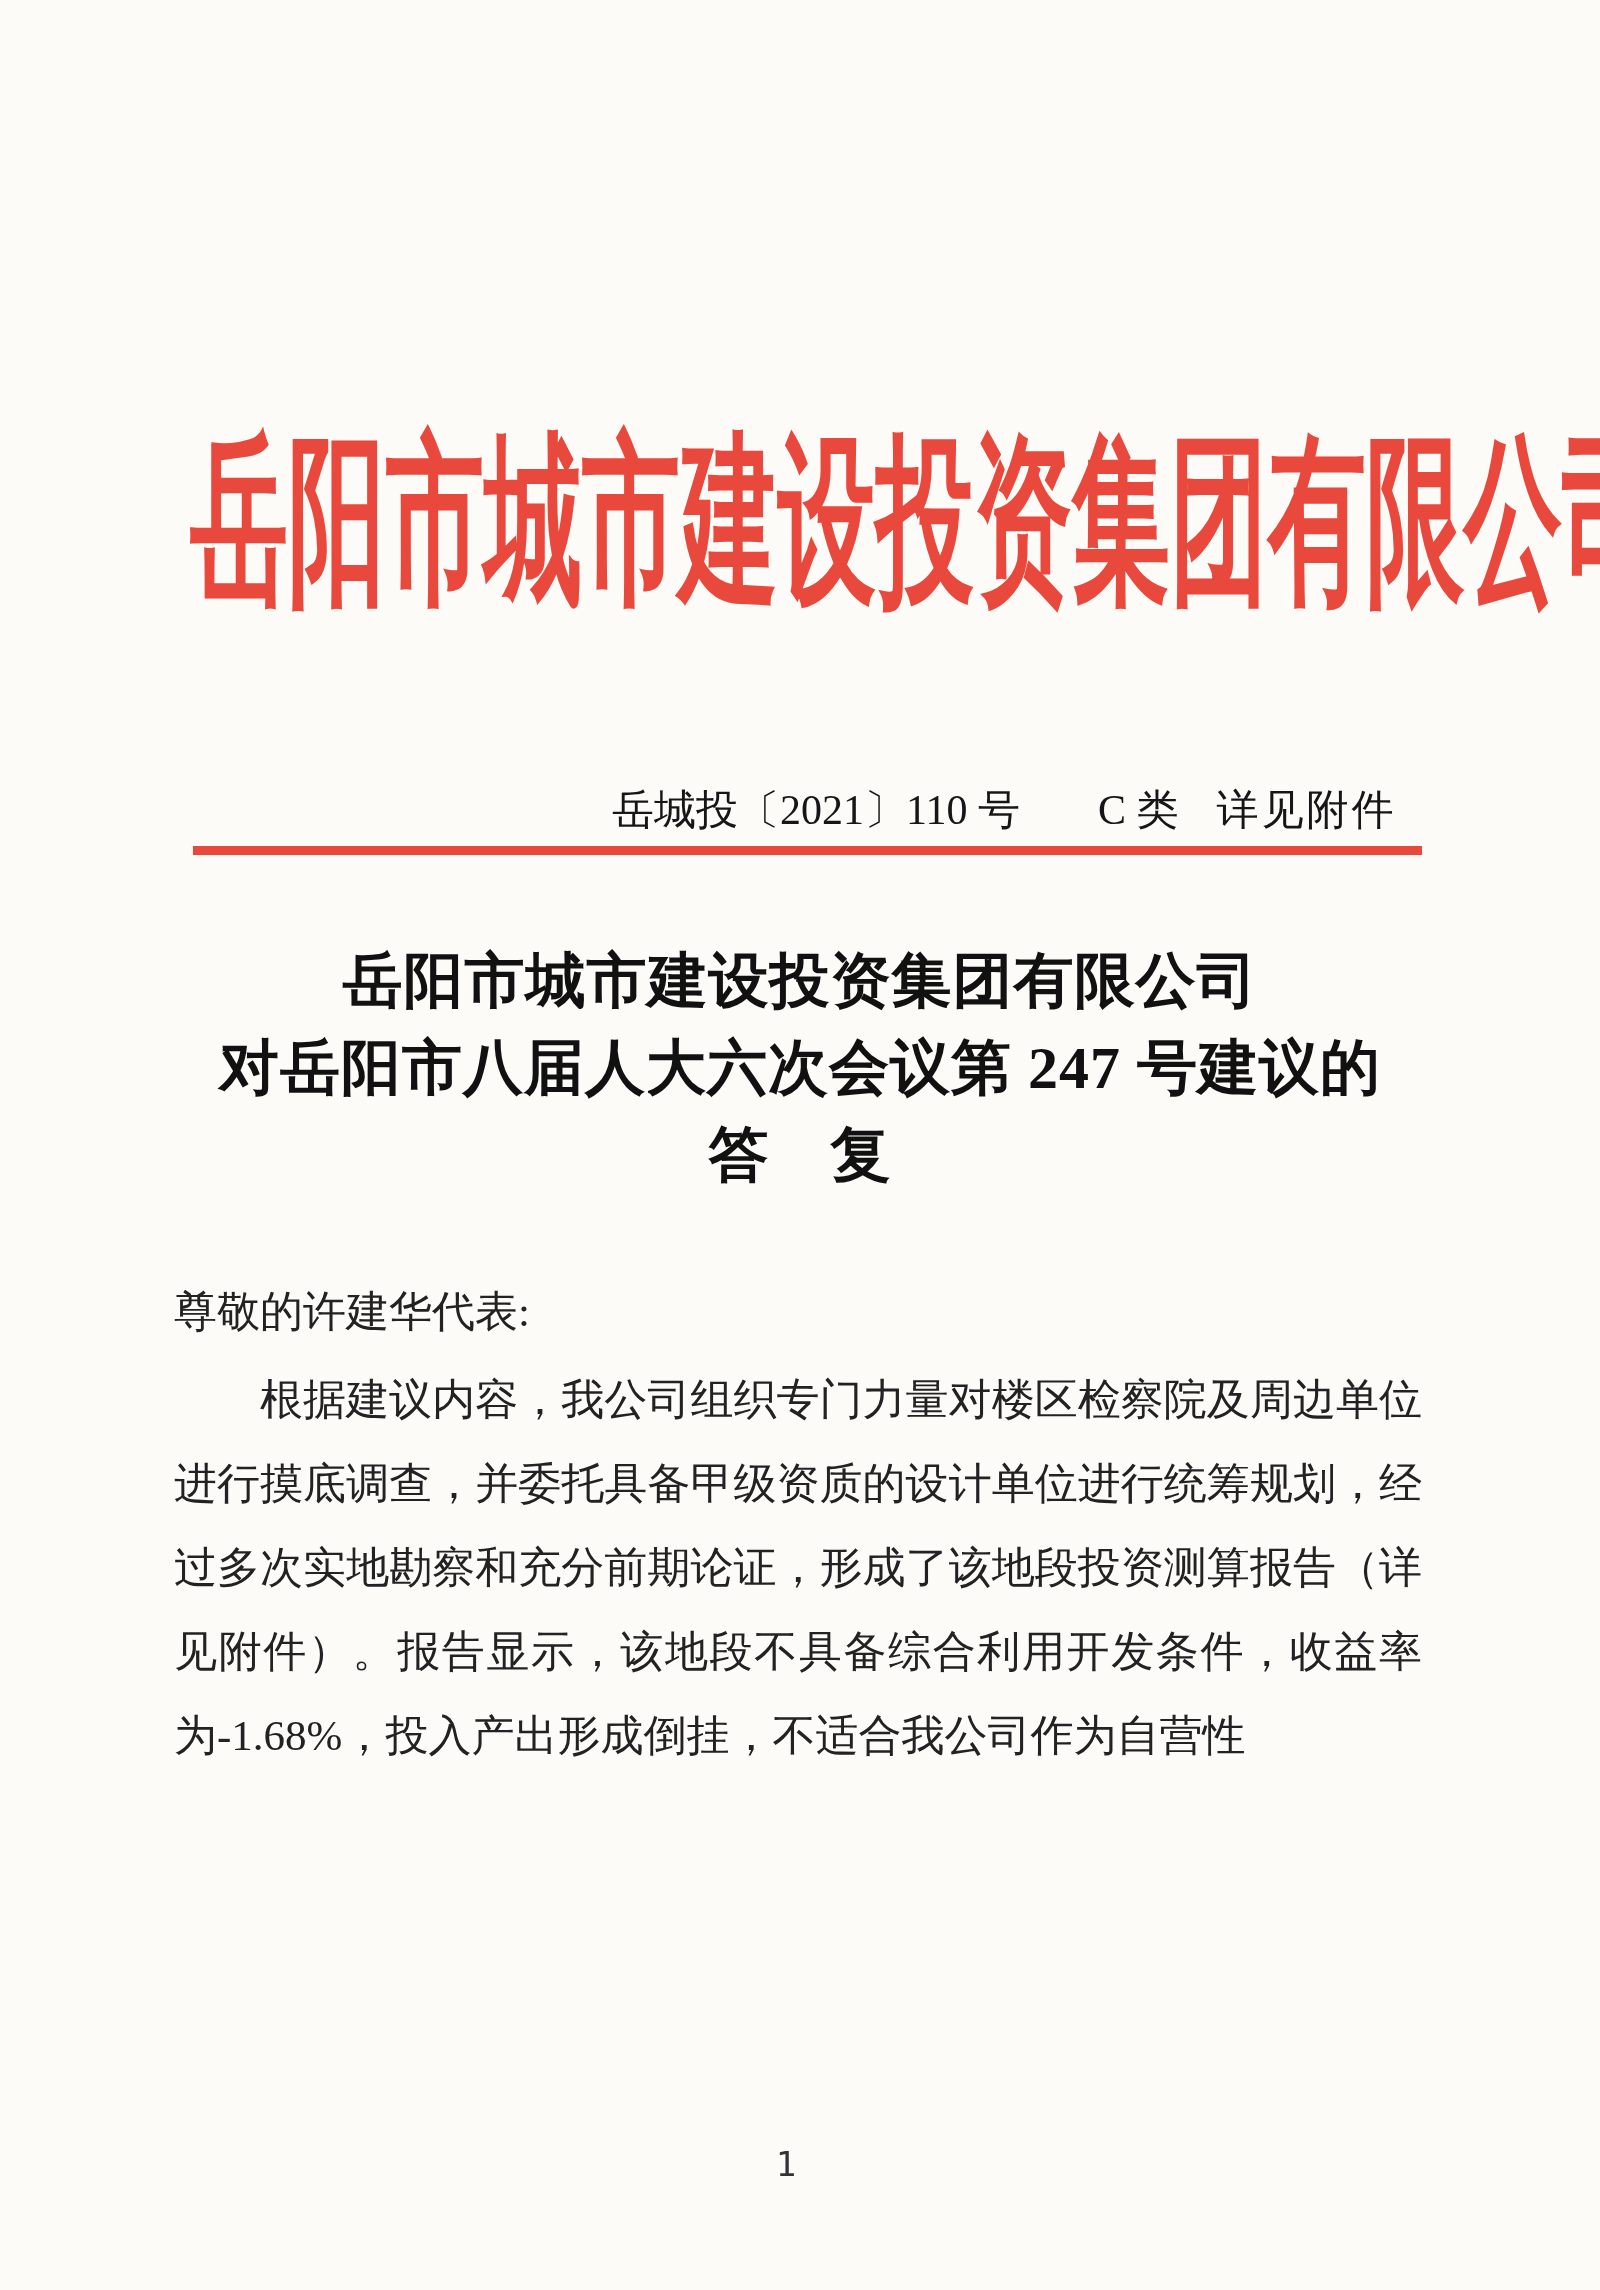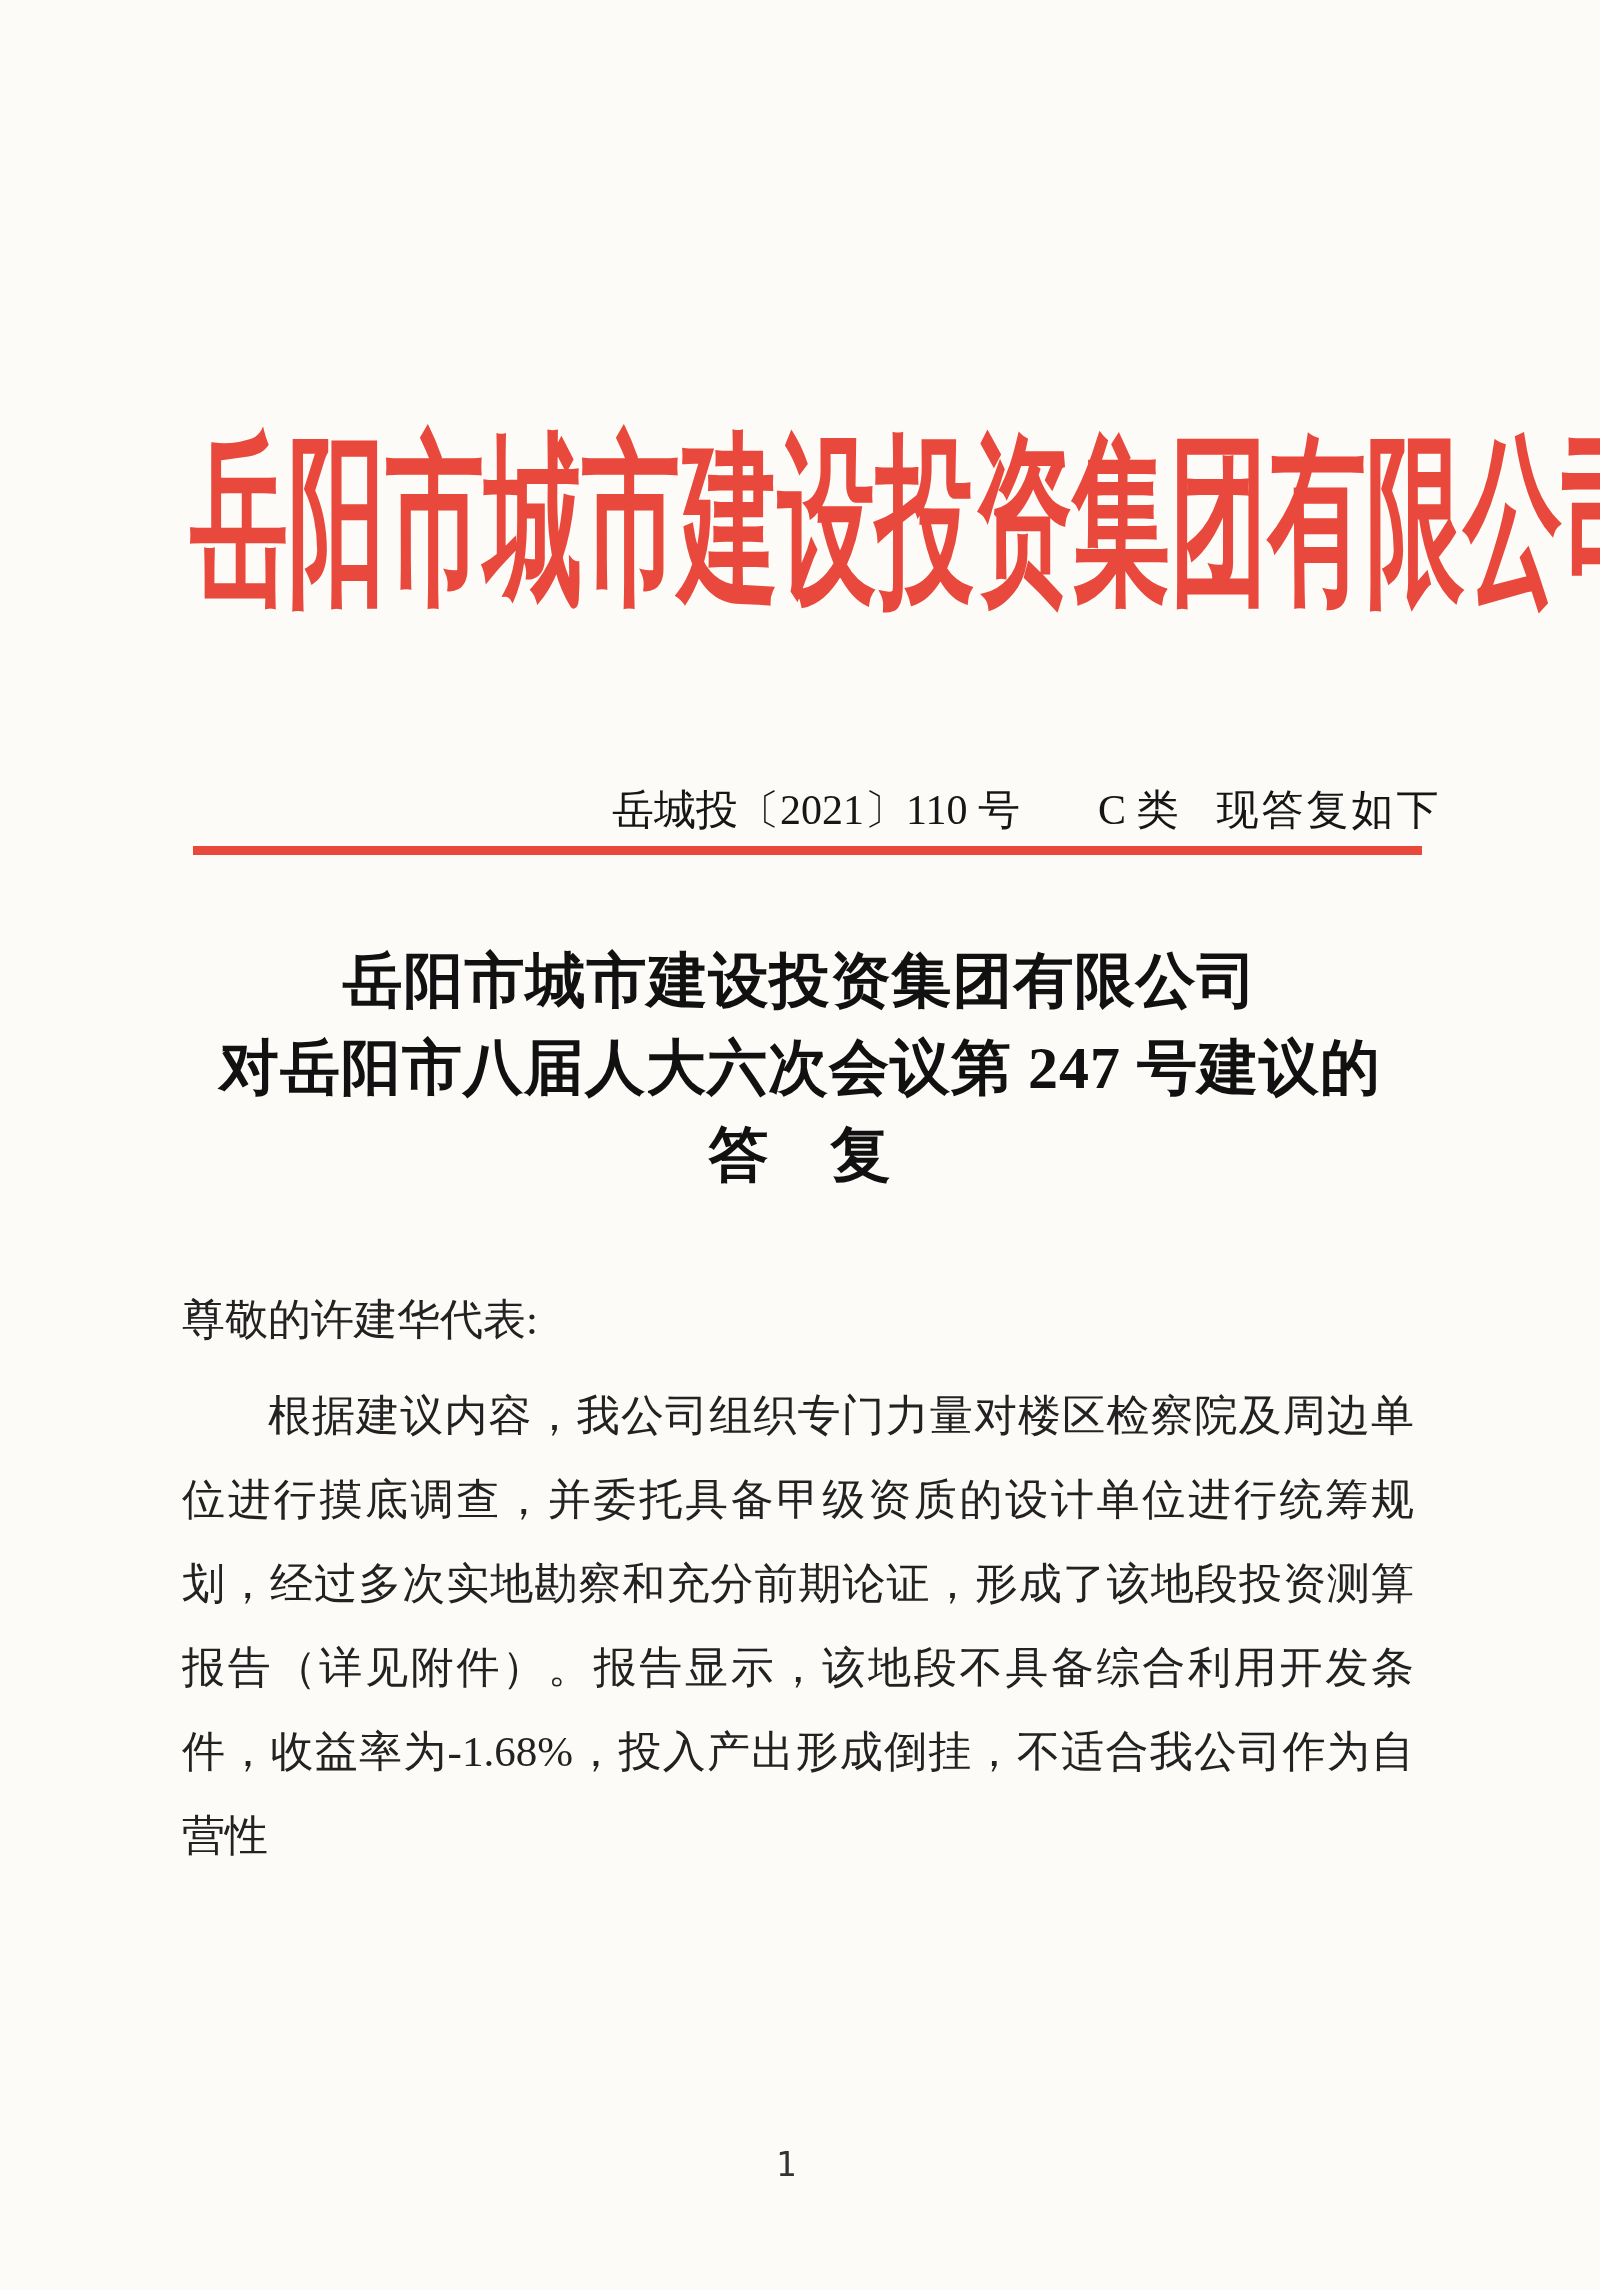--- a/index.html
+++ b/index.html
@@ -80,21 +80,21 @@
   .body-block {
     position: absolute;
     left: 170px;
     top: 1266px;
     width: 1256px;
     font-size: 43px;
     line-height: 84px;
     text-align: justify;
     color: #222;
   }
-  .body-block p { margin: 12px; text-indent: 86px; }
+  .body-block p { margin: 4px; text-indent: 86px; }
   .body-block p.salutation { text-indent: 0; }
 
   
   .page-number {
     position: absolute;
     left: 0;
     top: 2144px;
     width: 1572px;
     text-align: center;
     font-size: 34px;
@@ -119,21 +119,21 @@
       <span class="mh-char">资</span>
       <span class="mh-char">集</span>
       <span class="mh-char">团</span>
       <span class="mh-char">有</span>
       <span class="mh-char">限</span>
       <span class="mh-char">公</span>
       <span class="mh-char">司</span>
     </div>
 
   <div class="docline">
-    <span>岳城投〔2021〕110 号</span><span class="doc-class">C 类</span><span class="doc-public">现答复如下</span>
+    <span>岳城投〔2021〕110 号</span><span class="doc-class">C 类</span><span class="doc-public">详见附件</span>
   </div>
 
   <div class="red-rule"></div>
 
   <div class="doc-title">
     <div class="t-line">岳阳市城市建设投资集团有限公司</div>
     <div class="t-line">对岳阳市八届人大六次会议第 247 号建议的</div>
     <div class="t-line">答　复</div>
   </div>
 

